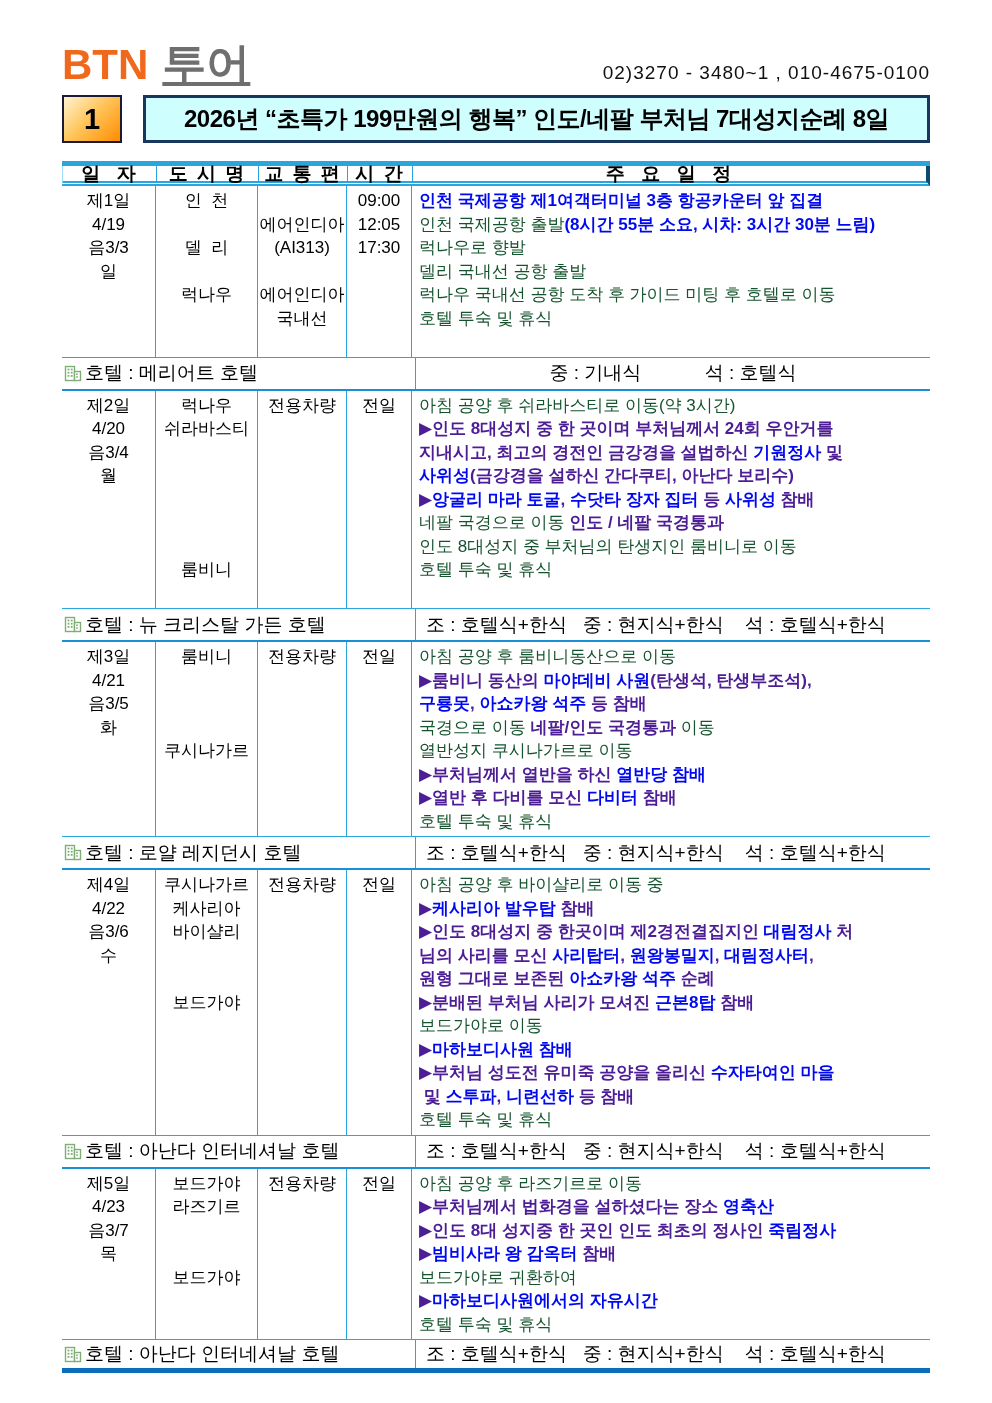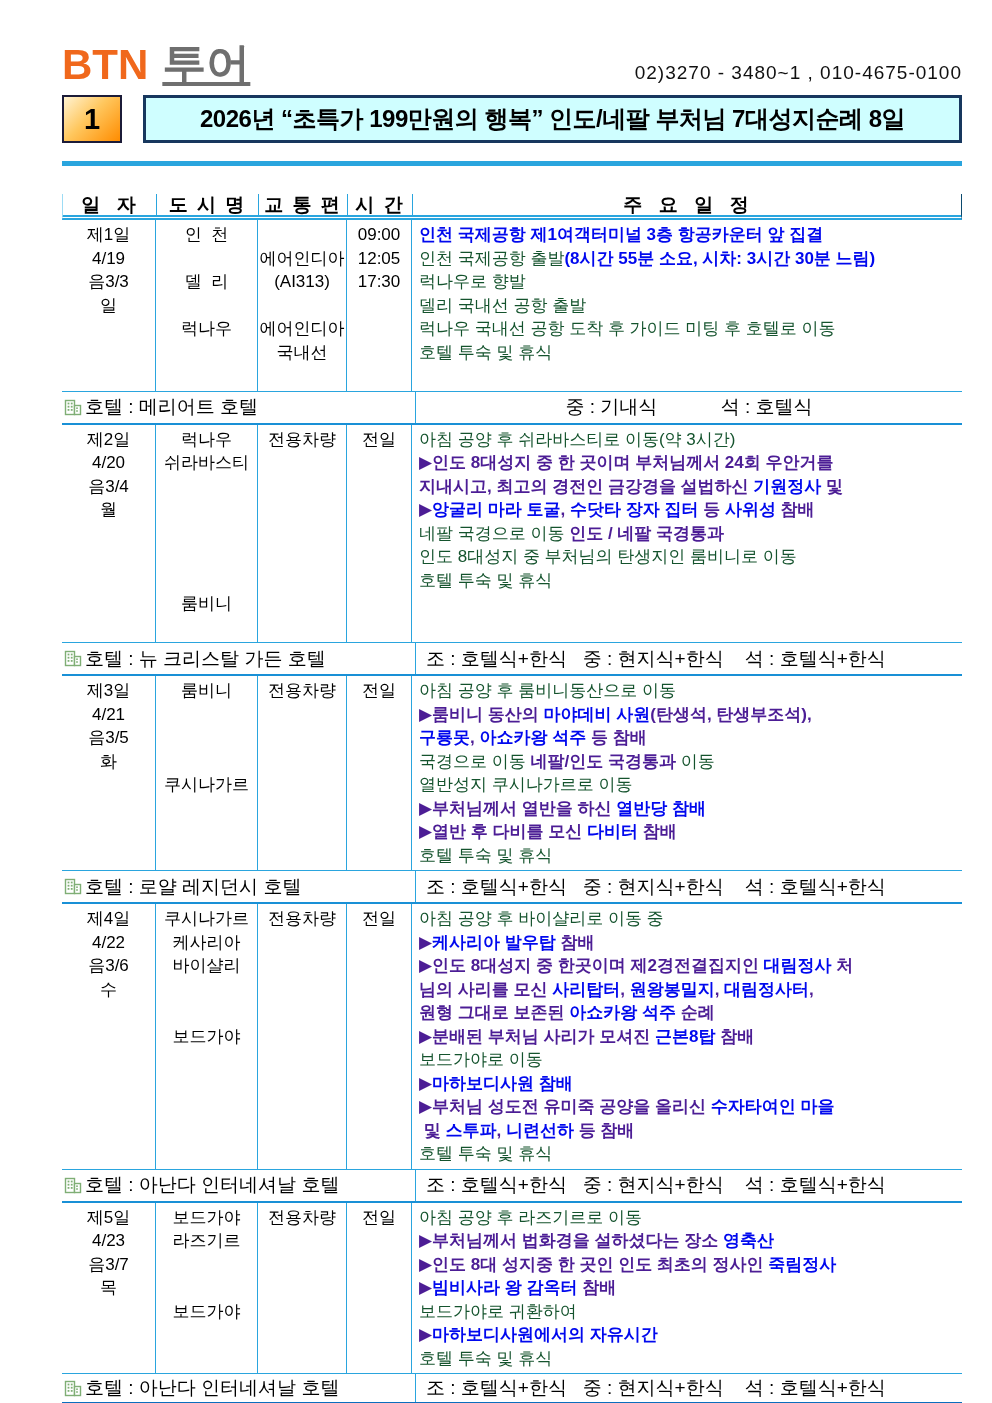--- a/index.html
+++ b/index.html
@@ -1,34 +1,34 @@
 <!DOCTYPE html>
 <html><head>
 <meta charset="utf-8">
 <style>
   * { margin:0; padding:0; box-sizing:border-box; }
   body { background:#ffffff; font-family:"Liberation Sans","DejaVu Sans",sans-serif; }
-  .page { width:992px; height:1403px; background:#fff; padding:34px 30px 0 62px; overflow:hidden; }
+  .page { width:992px; height:1403px; background:#fff; padding:34px 62px 0 62px; overflow:hidden; }
 
   
   .toprow { display:flex; justify-content:space-between; align-items:flex-end; height:52px; }
   .logo { display:flex; align-items:baseline; }
   .logo-brand { font-size:42px; font-weight:900; color:#F0681C; letter-spacing:0px; line-height:1; }
   .logo-suffix { font-size:44px; font-weight:800; color:#6F6F6F; margin-left:14px; line-height:1;text-decoration:underline; }
   .phone { font-size:19px; color:#101010; letter-spacing:1px; padding-bottom:2px; }
 
   .title-row { display:flex; align-items:stretch; margin-top:9px; height:48px; }
   .num-box { width:60px; border:2px solid #1b1b38; background:linear-gradient(135deg,#FFF3D2 0%,#FFC75E 45%,#FF8C00 100%);
              display:flex; align-items:center; justify-content:center; font-size:29px; font-weight:800; color:#000; }
   .title-box { flex:1; margin-left:21px; border:3px solid #17375E; background:#CFFEFF;
                display:flex; align-items:center; justify-content:center; font-size:24px; font-weight:800; color:#000; letter-spacing:-0.5px; }
 
   
   .tbl { margin-top:18px; border-top:5px solid #2AA5DE; }
-  .hdr { display:flex; height:26px; border-bottom:5px double #2AA5DE; border-left:1px solid #9ddcf5; border-right:1px solid #0c4a6e;margin-top:28px; }
+  .hdr { display:flex; height:20px; border-bottom:5px double #2AA5DE; border-left:1px solid #9ddcf5; border-right:4px solid #0c4a6e; }
   .hdr > div { display:flex; align-items:center; justify-content:center; font-weight:800; font-size:19px; white-space:pre; letter-spacing:2px; }
   .c1{width:94px;} .c2{width:102px;} .c3{width:89px;} .c4{width:65px;} .c5{flex:1; min-width:0;}
   .hdr .c1,.hdr .c2,.hdr .c3,.hdr .c4 { border-right:1.5px solid #2AA5DE; }
 
   .day-row { display:flex; border-bottom:1.5px solid #2AA5DE; }
   .day-row .col { padding:3px 0; }
   .day-row .c1,.day-row .c2,.day-row .c3,.day-row .c4 { border-right:1.5px solid #2AA5DE; }
   .center { text-align:center; }
   .bold { font-weight:400; }
   .line { height:23.5px; line-height:23.5px; font-size:17px; white-space:pre; }
@@ -166,20 +166,21 @@
             <div class="line"></div>
             <div class="line"></div>
             <div class="line"></div>
             <div class="line"></div>
             <div class="line"></div>
           </div>
           <div class="col c5">
             <div class="line"><span class="sn">아침 공양 후 쉬라바스티로 이동(약 3시간)</span></div>
             <div class="line"><span class="sb">▶인도 8대성지 중 한 곳이며 부처님께서 24회 우안거를</span></div>
             <div class="line"><span class="sb">지내시고, 최고의 경전인 금강경을 설법하신 </span><span class="sbb">기원정사</span><span class="sb"> 및</span></div>
+            <div class="line"><span class="sbb">사위성</span><span class="sb">(금강경을 설하신 간다쿠티, 아난다 보리수)</span></div>
             <div class="line"><span class="sb">▶</span><span class="sbb">앙굴리 마라 토굴</span><span class="sb">, </span><span class="sbb">수닷타 장자 집터</span><span class="sb"> 등 </span><span class="sbb">사위성</span><span class="sb"> 참배</span></div>
             <div class="line"><span class="sn">네팔 국경으로 이동 </span><span class="sb">인도 / 네팔 국경통과</span></div>
             <div class="line"><span class="sn">인도 8대성지 중 부처님의 탄생지인 룸비니로 이동</span></div>
             <div class="line"><span class="sn">호텔 투숙 및 휴식</span></div>
           </div>
         </div>
         <div class="hotel-row">
           <div class="hotel-left"><svg width="18" height="17" viewBox="0 0 18 17">
     <rect x="1.5" y="1.5" width="9" height="14" fill="#ffffff" stroke="#7FAE75" stroke-width="1.4"></rect>
     <rect x="10.5" y="6.5" width="6" height="9" fill="#ffffff" stroke="#7FAE75" stroke-width="1.4"></rect>

